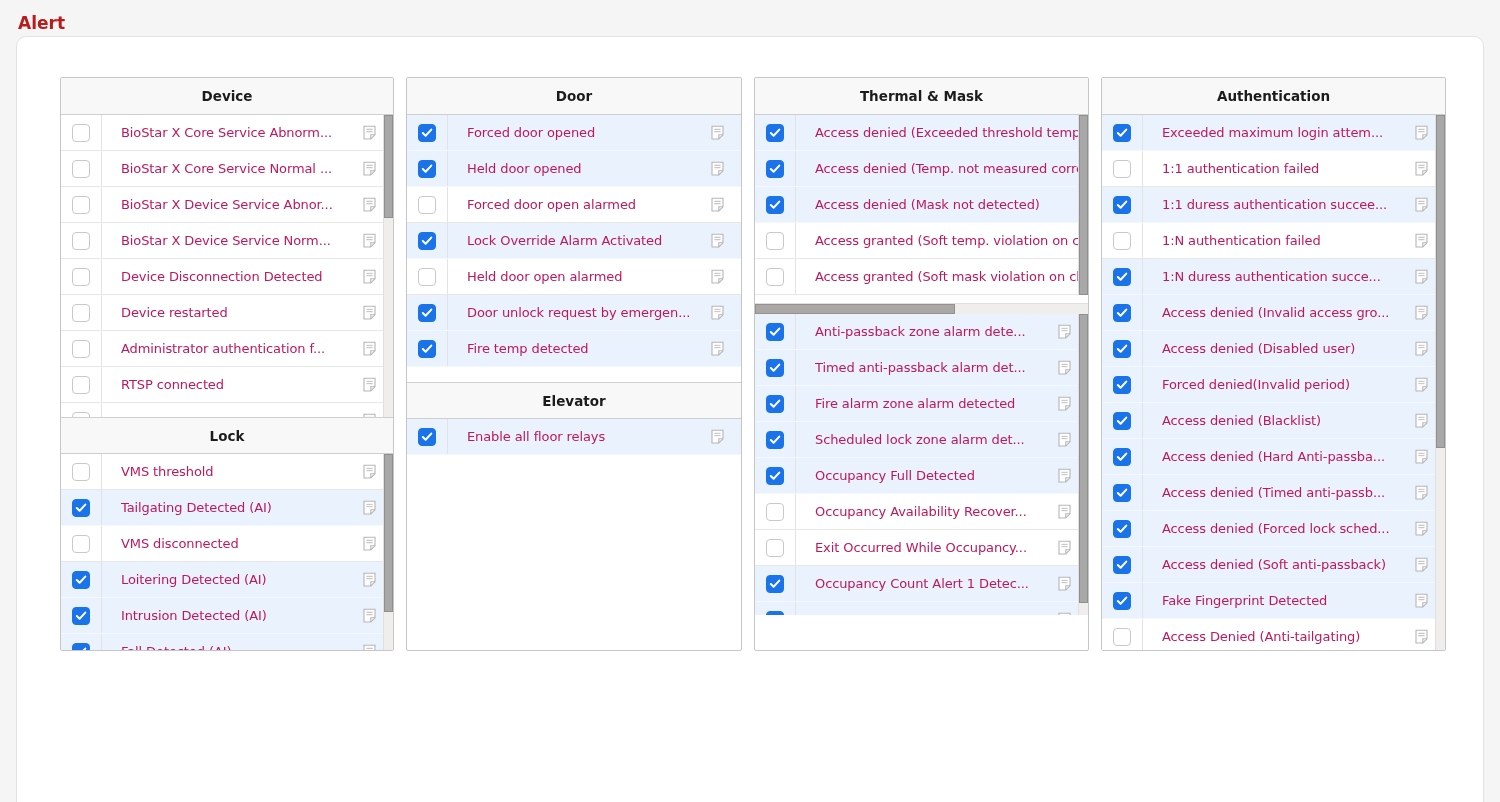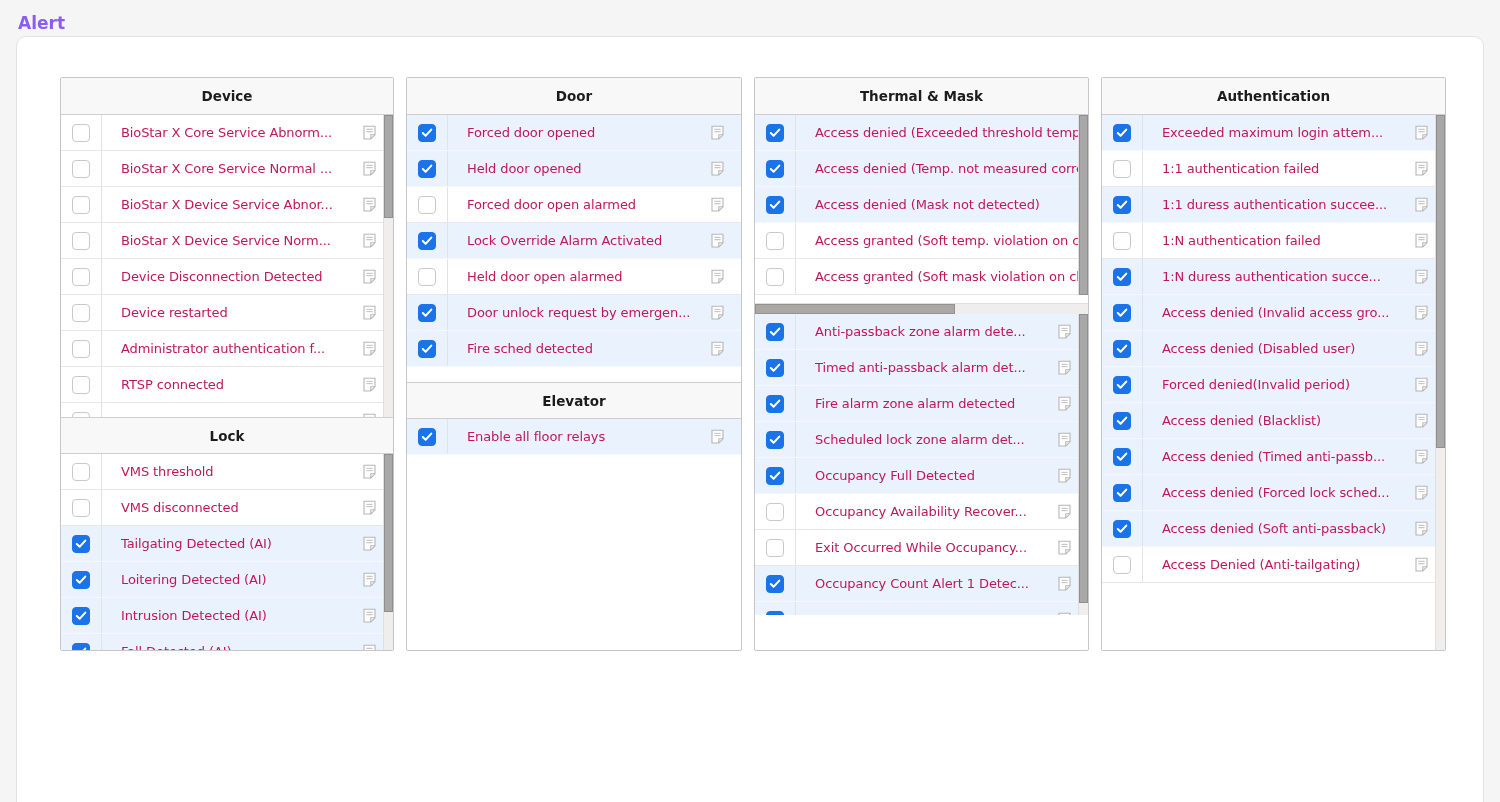--- a/index.html
+++ b/index.html
@@ -6,21 +6,21 @@
   html, body {
     width: 1500px; height: 802px;
     background: #f5f5f6;
     font-family: "DejaVu Sans", "Liberation Sans", sans-serif;
     overflow: hidden;
   }
   .page-title {
     padding: 13px 0 0 18px;
     font-size: 17px;
     font-weight: bold;
-    color: #8b5cf6;
+    color: #b91c1c;
     height: 36px;
   }
   .card {
     margin: 0 16px;
     height: 800px;
     background: #ffffff;
     border: 1px solid #e3e3e6;
     border-radius: 10px;
     padding: 40px 42px 0 43px;
   }
@@ -300,43 +300,43 @@
               <span class="lbl">VMS threshold</span>
               <span class="memo">
                 <svg width="17" height="17" viewBox="0 0 17 17">
                   <path d="M3 2.2 h11 v8.6 l-4.2 4.2 h-6.8 z" fill="#fefefe" stroke="#b6b6b6" stroke-width="1.1"></path>
                   <path d="M9.8 15 v-4.2 h4.2" fill="none" stroke="#b6b6b6" stroke-width="1.1"></path>
                   <line x1="5.4" y1="5.4" x2="11.6" y2="5.4" stroke="#c7c7c7" stroke-width="1.1"></line>
                   <line x1="5.4" y1="7.6" x2="11.6" y2="7.6" stroke="#c7c7c7" stroke-width="1.1"></line>
                 </svg>
               </span>
             </div>
+            <div class="row checked">
+              <span class="cbc">
+                <span class="cb on">
+                  <svg width="12" height="10" viewBox="0 0 12 10">
+                    <polyline points="1.8,5 4.6,7.8 10.3,1.6" fill="none" stroke="#ffffff" stroke-width="2" stroke-linecap="round" stroke-linejoin="round"></polyline>
+                  </svg>
+                </span>
+              </span>
+              <span class="lbl">Tailgating Detected (AI)</span>
+              <span class="memo">
+                <svg width="17" height="17" viewBox="0 0 17 17">
+                  <path d="M3 2.2 h11 v8.6 l-4.2 4.2 h-6.8 z" fill="#fefefe" stroke="#b6b6b6" stroke-width="1.1"></path>
+                  <path d="M9.8 15 v-4.2 h4.2" fill="none" stroke="#b6b6b6" stroke-width="1.1"></path>
+                  <line x1="5.4" y1="5.4" x2="11.6" y2="5.4" stroke="#c7c7c7" stroke-width="1.1"></line>
+                  <line x1="5.4" y1="7.6" x2="11.6" y2="7.6" stroke="#c7c7c7" stroke-width="1.1"></line>
+                </svg>
+              </span>
+            </div>
             <div class="row">
               <span class="cbc">
                 <span class="cb"></span>
               </span>
               <span class="lbl">VMS disconnected</span>
-              <span class="memo">
-                <svg width="17" height="17" viewBox="0 0 17 17">
-                  <path d="M3 2.2 h11 v8.6 l-4.2 4.2 h-6.8 z" fill="#fefefe" stroke="#b6b6b6" stroke-width="1.1"></path>
-                  <path d="M9.8 15 v-4.2 h4.2" fill="none" stroke="#b6b6b6" stroke-width="1.1"></path>
-                  <line x1="5.4" y1="5.4" x2="11.6" y2="5.4" stroke="#c7c7c7" stroke-width="1.1"></line>
-                  <line x1="5.4" y1="7.6" x2="11.6" y2="7.6" stroke="#c7c7c7" stroke-width="1.1"></line>
-                </svg>
-              </span>
-            </div>
-            <div class="row checked">
-              <span class="cbc">
-                <span class="cb on">
-                  <svg width="12" height="10" viewBox="0 0 12 10">
-                    <polyline points="1.8,5 4.6,7.8 10.3,1.6" fill="none" stroke="#ffffff" stroke-width="2" stroke-linecap="round" stroke-linejoin="round"></polyline>
-                  </svg>
-                </span>
-              </span>
-              <span class="lbl">Tailgating Detected (AI)</span>
               <span class="memo">
                 <svg width="17" height="17" viewBox="0 0 17 17">
                   <path d="M3 2.2 h11 v8.6 l-4.2 4.2 h-6.8 z" fill="#fefefe" stroke="#b6b6b6" stroke-width="1.1"></path>
                   <path d="M9.8 15 v-4.2 h4.2" fill="none" stroke="#b6b6b6" stroke-width="1.1"></path>
                   <line x1="5.4" y1="5.4" x2="11.6" y2="5.4" stroke="#c7c7c7" stroke-width="1.1"></line>
                   <line x1="5.4" y1="7.6" x2="11.6" y2="7.6" stroke="#c7c7c7" stroke-width="1.1"></line>
                 </svg>
               </span>
             </div>
             <div class="row checked">
@@ -505,21 +505,21 @@
               </span>
             </div>
             <div class="row checked">
               <span class="cbc">
                 <span class="cb on">
                   <svg width="12" height="10" viewBox="0 0 12 10">
                     <polyline points="1.8,5 4.6,7.8 10.3,1.6" fill="none" stroke="#ffffff" stroke-width="2" stroke-linecap="round" stroke-linejoin="round"></polyline>
                   </svg>
                 </span>
               </span>
-              <span class="lbl">Fire sched detected</span>
+              <span class="lbl">Fire temp detected</span>
               <span class="memo">
                 <svg width="17" height="17" viewBox="0 0 17 17">
                   <path d="M3 2.2 h11 v8.6 l-4.2 4.2 h-6.8 z" fill="#fefefe" stroke="#b6b6b6" stroke-width="1.1"></path>
                   <path d="M9.8 15 v-4.2 h4.2" fill="none" stroke="#b6b6b6" stroke-width="1.1"></path>
                   <line x1="5.4" y1="5.4" x2="11.6" y2="5.4" stroke="#c7c7c7" stroke-width="1.1"></line>
                   <line x1="5.4" y1="7.6" x2="11.6" y2="7.6" stroke="#c7c7c7" stroke-width="1.1"></line>
                 </svg>
               </span>
             </div>
           </div>
@@ -921,20 +921,38 @@
               </span>
             </div>
             <div class="row checked">
               <span class="cbc">
                 <span class="cb on">
                   <svg width="12" height="10" viewBox="0 0 12 10">
                     <polyline points="1.8,5 4.6,7.8 10.3,1.6" fill="none" stroke="#ffffff" stroke-width="2" stroke-linecap="round" stroke-linejoin="round"></polyline>
                   </svg>
                 </span>
               </span>
+              <span class="lbl">Access denied (Hard Anti-passba...</span>
+              <span class="memo">
+                <svg width="17" height="17" viewBox="0 0 17 17">
+                  <path d="M3 2.2 h11 v8.6 l-4.2 4.2 h-6.8 z" fill="#fefefe" stroke="#b6b6b6" stroke-width="1.1"></path>
+                  <path d="M9.8 15 v-4.2 h4.2" fill="none" stroke="#b6b6b6" stroke-width="1.1"></path>
+                  <line x1="5.4" y1="5.4" x2="11.6" y2="5.4" stroke="#c7c7c7" stroke-width="1.1"></line>
+                  <line x1="5.4" y1="7.6" x2="11.6" y2="7.6" stroke="#c7c7c7" stroke-width="1.1"></line>
+                </svg>
+              </span>
+            </div>
+            <div class="row checked">
+              <span class="cbc">
+                <span class="cb on">
+                  <svg width="12" height="10" viewBox="0 0 12 10">
+                    <polyline points="1.8,5 4.6,7.8 10.3,1.6" fill="none" stroke="#ffffff" stroke-width="2" stroke-linecap="round" stroke-linejoin="round"></polyline>
+                  </svg>
+                </span>
+              </span>
               <span class="lbl">Access denied (Timed anti-passb...</span>
               <span class="memo">
                 <svg width="17" height="17" viewBox="0 0 17 17">
                   <path d="M3 2.2 h11 v8.6 l-4.2 4.2 h-6.8 z" fill="#fefefe" stroke="#b6b6b6" stroke-width="1.1"></path>
                   <path d="M9.8 15 v-4.2 h4.2" fill="none" stroke="#b6b6b6" stroke-width="1.1"></path>
                   <line x1="5.4" y1="5.4" x2="11.6" y2="5.4" stroke="#c7c7c7" stroke-width="1.1"></line>
                   <line x1="5.4" y1="7.6" x2="11.6" y2="7.6" stroke="#c7c7c7" stroke-width="1.1"></line>
                 </svg>
               </span>
             </div>
@@ -958,20 +976,38 @@
             </div>
             <div class="row checked">
               <span class="cbc">
                 <span class="cb on">
                   <svg width="12" height="10" viewBox="0 0 12 10">
                     <polyline points="1.8,5 4.6,7.8 10.3,1.6" fill="none" stroke="#ffffff" stroke-width="2" stroke-linecap="round" stroke-linejoin="round"></polyline>
                   </svg>
                 </span>
               </span>
               <span class="lbl">Access denied (Soft anti-passback)</span>
+              <span class="memo">
+                <svg width="17" height="17" viewBox="0 0 17 17">
+                  <path d="M3 2.2 h11 v8.6 l-4.2 4.2 h-6.8 z" fill="#fefefe" stroke="#b6b6b6" stroke-width="1.1"></path>
+                  <path d="M9.8 15 v-4.2 h4.2" fill="none" stroke="#b6b6b6" stroke-width="1.1"></path>
+                  <line x1="5.4" y1="5.4" x2="11.6" y2="5.4" stroke="#c7c7c7" stroke-width="1.1"></line>
+                  <line x1="5.4" y1="7.6" x2="11.6" y2="7.6" stroke="#c7c7c7" stroke-width="1.1"></line>
+                </svg>
+              </span>
+            </div>
+            <div class="row checked">
+              <span class="cbc">
+                <span class="cb on">
+                  <svg width="12" height="10" viewBox="0 0 12 10">
+                    <polyline points="1.8,5 4.6,7.8 10.3,1.6" fill="none" stroke="#ffffff" stroke-width="2" stroke-linecap="round" stroke-linejoin="round"></polyline>
+                  </svg>
+                </span>
+              </span>
+              <span class="lbl">Fake Fingerprint Detected</span>
               <span class="memo">
                 <svg width="17" height="17" viewBox="0 0 17 17">
                   <path d="M3 2.2 h11 v8.6 l-4.2 4.2 h-6.8 z" fill="#fefefe" stroke="#b6b6b6" stroke-width="1.1"></path>
                   <path d="M9.8 15 v-4.2 h4.2" fill="none" stroke="#b6b6b6" stroke-width="1.1"></path>
                   <line x1="5.4" y1="5.4" x2="11.6" y2="5.4" stroke="#c7c7c7" stroke-width="1.1"></line>
                   <line x1="5.4" y1="7.6" x2="11.6" y2="7.6" stroke="#c7c7c7" stroke-width="1.1"></line>
                 </svg>
               </span>
             </div>
             <div class="row">

